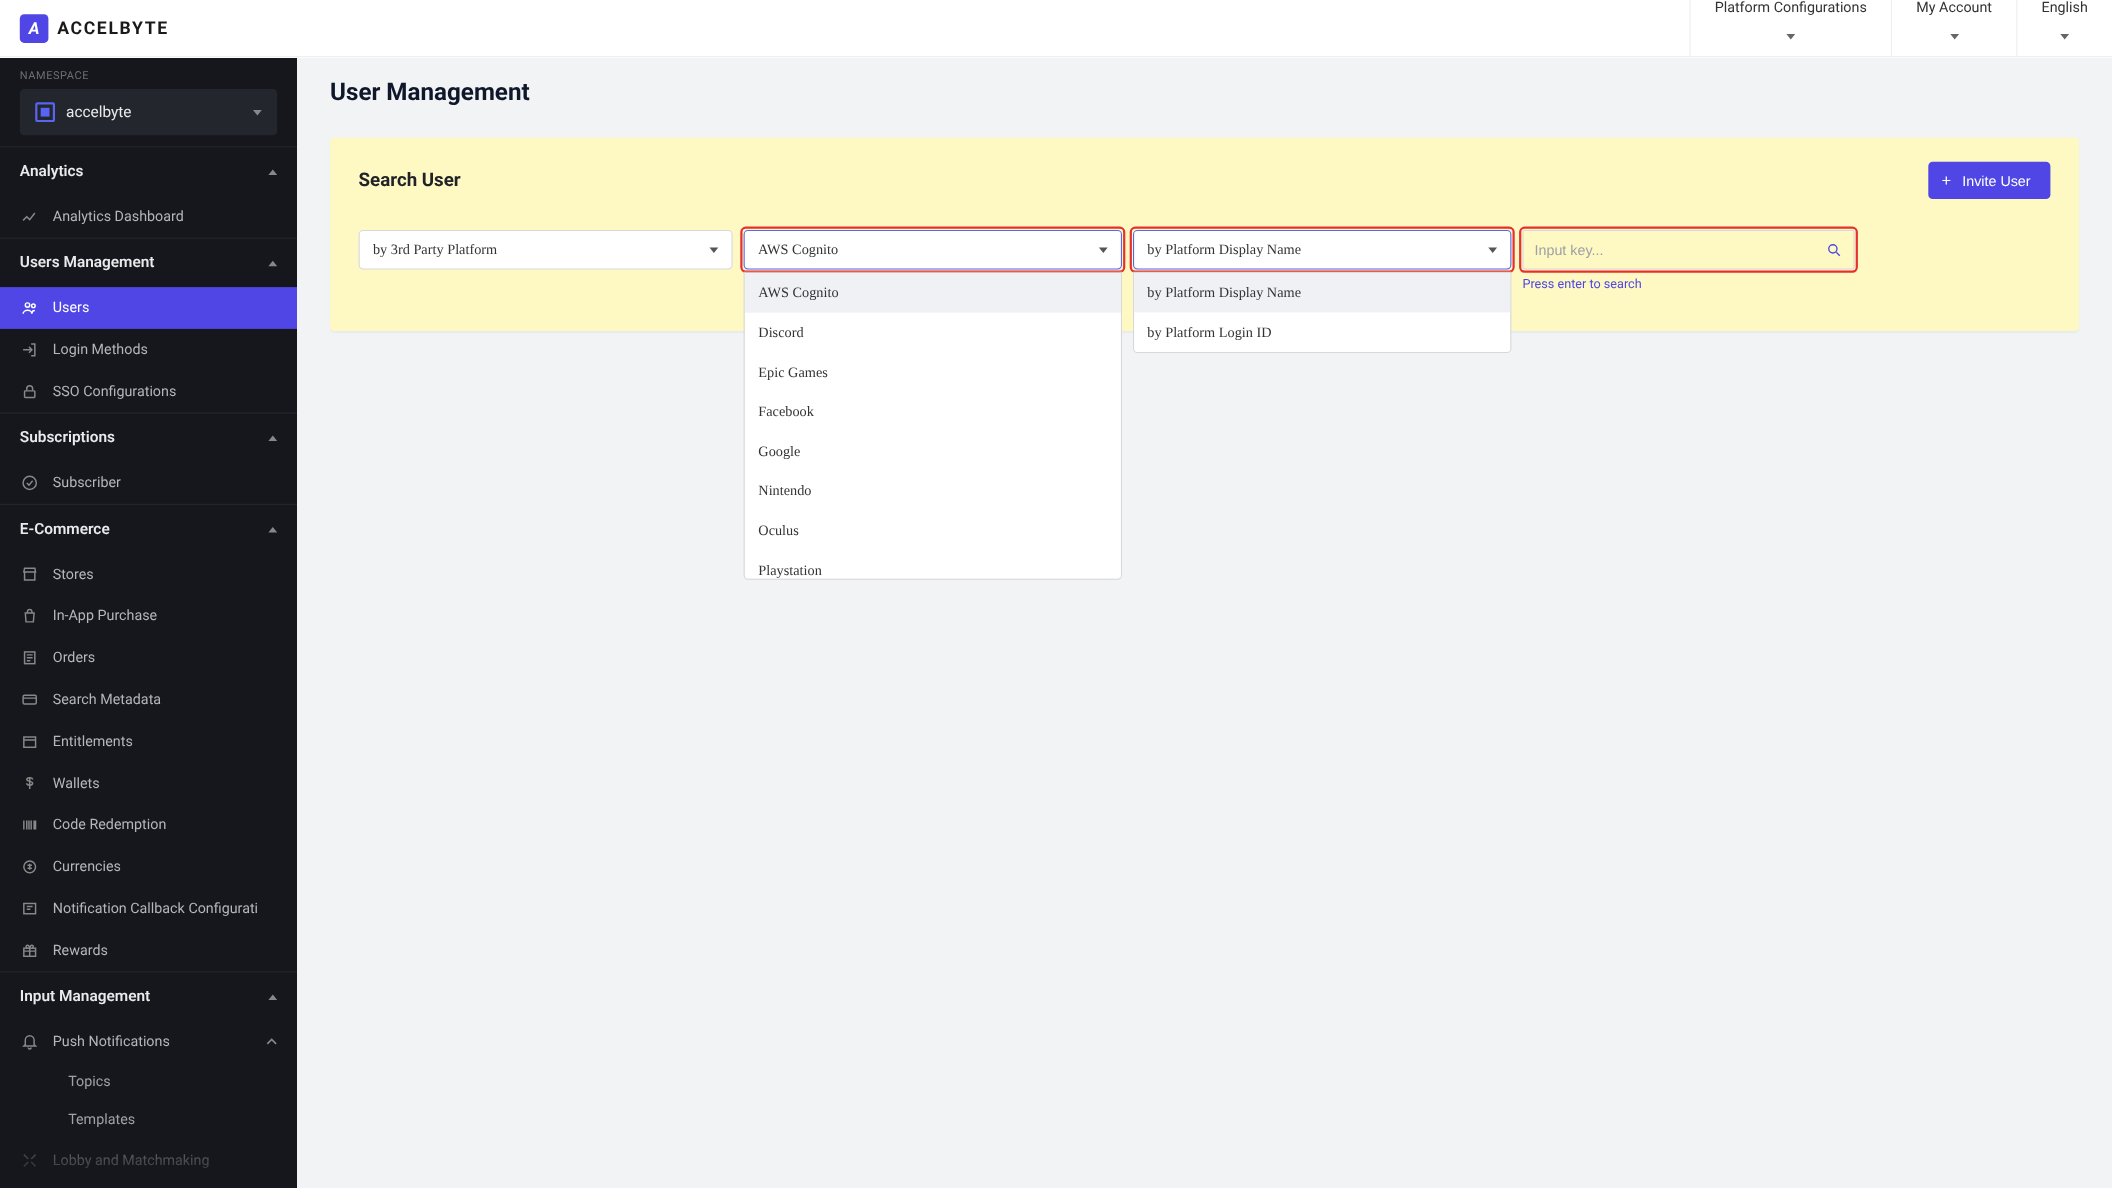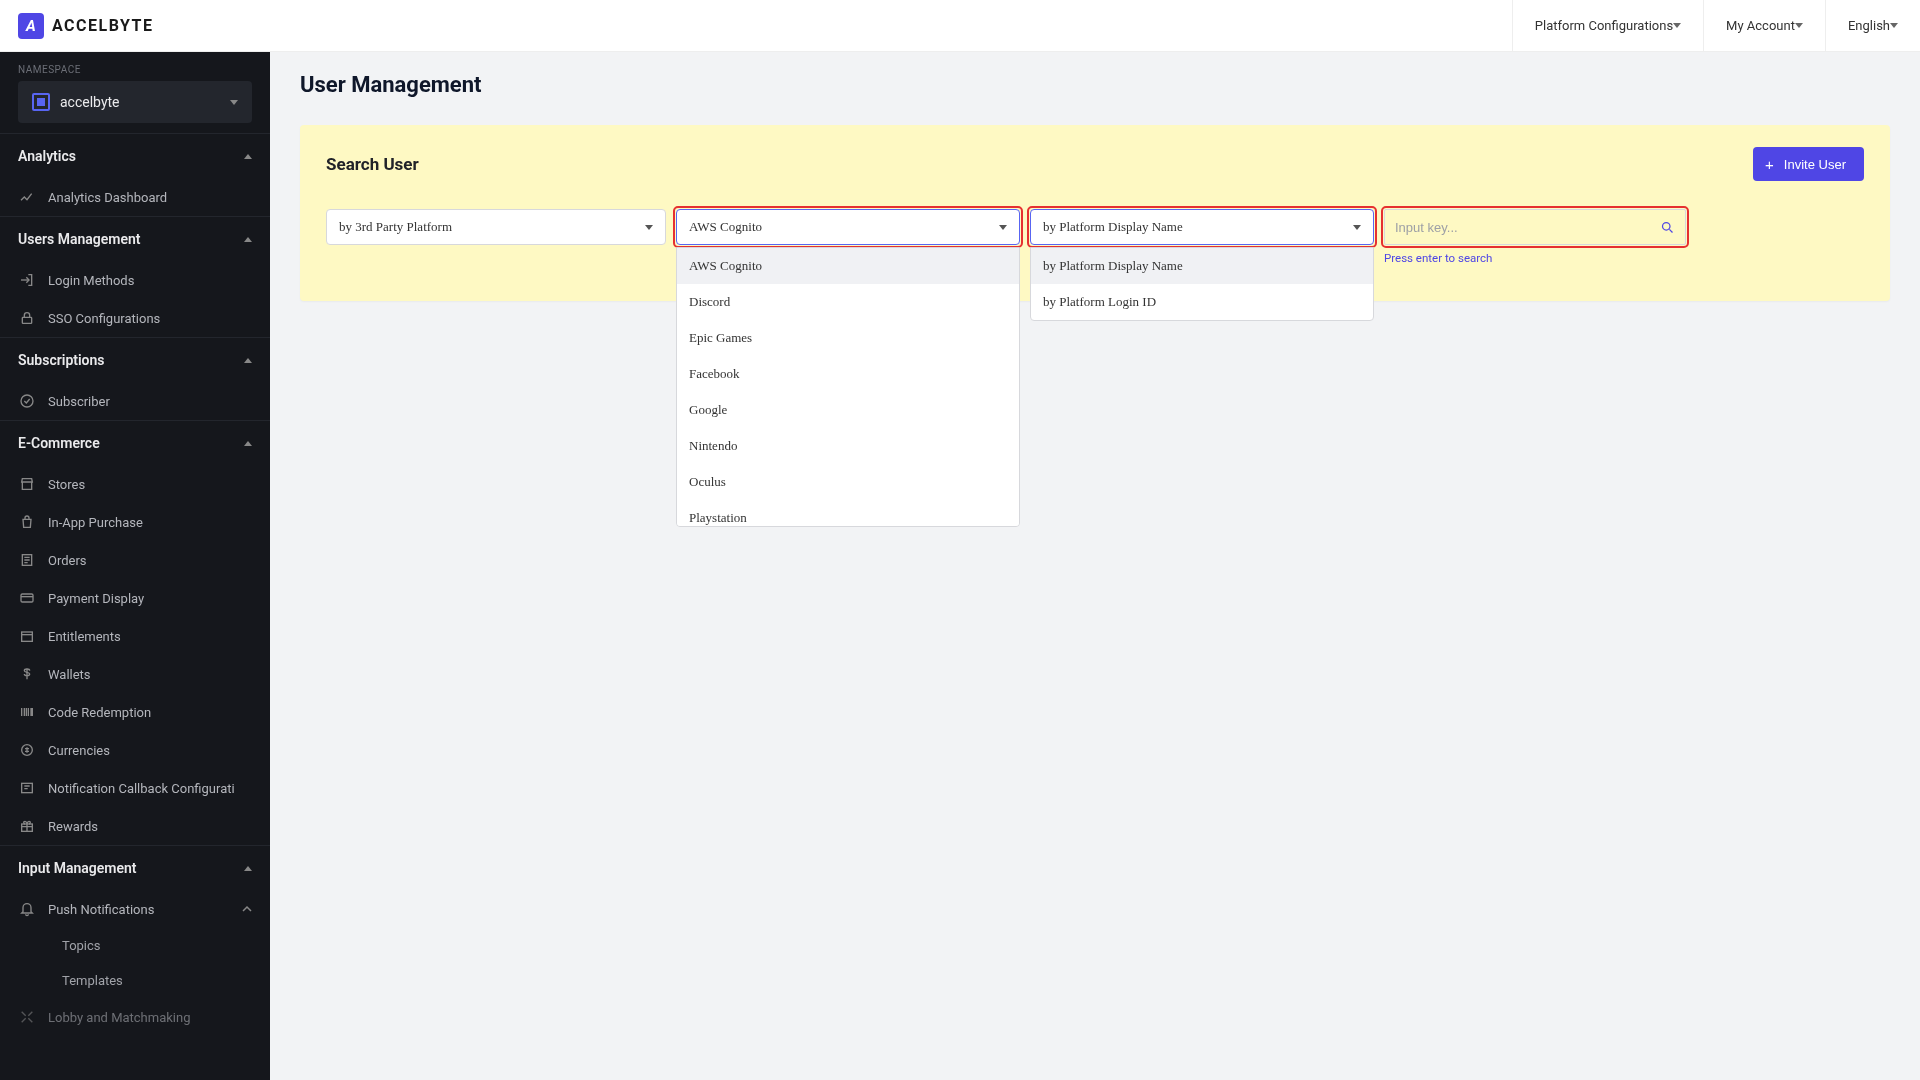--- a/index.html
+++ b/index.html
@@ -5,21 +5,21 @@
 * { margin: 0; padding: 0; box-sizing: border-box; }
 body { font-family: -apple-system, BlinkMacSystemFont, "Segoe UI", Roboto, sans-serif; font-size: 13px; color: #1a1a1a; background: #f2f3f5; overflow: hidden; }
 .app { display: flex; height: 100vh; width: 100vw; }
 
 
 .header { position: fixed; top: 0; left: 0; right: 0; height: 52px; background: #fff; display: flex; align-items: center; z-index: 10; border-bottom: 1px solid #eee; }
 .logo-area { width: 205px; height: 52px; display: flex; align-items: center; padding-left: 18px; gap: 8px; }
 .logo-mark { width: 26px; height: 26px; background: #4f46e5; border-radius: 4px; display: flex; align-items: center; justify-content: center; color: #fff; font-weight: 700; font-style: italic; font-size: 15px; }
 .logo-text { font-weight: 700; letter-spacing: 1.5px; font-size: 16px; color: #1a1a1a; }
 .header-right { margin-left: auto; display: flex; height: 100%; }
-.header-item { display: flex; align-items: center; gap: 0; padding: 0 22px; border-left: 1px solid #eee; font-size: 13px; color: #333; cursor: pointer; }
+.header-item { display: flex; align-items: center; gap: 16px; padding: 0 22px; border-left: 1px solid #eee; font-size: 13px; color: #333; cursor: pointer; flex-direction: column; }
 .chev-sm { width: 0; height: 0; border-left: 4px solid transparent; border-right: 4px solid transparent; border-top: 5px solid #666; }
 
 
 .sidebar { width: 270px; background: #15171c; color: #c7c9ce; height: 100vh; padding-top: 52px; overflow-y: auto; flex-shrink: 0; }
 .sidebar::-webkit-scrollbar { width: 6px; }
 .sidebar::-webkit-scrollbar-thumb { background: #333; }
 .ns-label { font-size: 10px; letter-spacing: 0.5px; color: #6b6e76; padding: 12px 18px 6px; }
 .ns-select { margin: 0 18px 10px; background: #23262d; border-radius: 4px; height: 42px; display: flex; align-items: center; padding: 0 14px; gap: 10px; cursor: pointer; }
 .ns-icon { width: 18px; height: 18px; border: 2px solid #5865f2; border-radius: 2px; display:flex; align-items:center; justify-content:center; }
 .ns-icon-inner { width:8px; height:8px; background:#5865f2; }
@@ -118,20 +118,31 @@
             <path d="M3 17l5-5 4 4 7-9"></path>
           </svg>
         </span>
       <span>Analytics Dashboard</span>
     </div>
 
     <div class="section-head">
       <span>Users Management</span>
       <span class="caret"></span>
     </div>
+    <div class="side-item active">
+      <span class="icn">
+          <svg width="16" height="16" viewBox="0 0 24 24" fill="none" stroke="currentColor" stroke-width="2">
+            <circle cx="9" cy="8" r="3"></circle>
+            <path d="M3 20c0-3 3-5 6-5s6 2 6 5"></path>
+            <circle cx="17" cy="9" r="2.5"></circle>
+            <path d="M15 19c0-2 2-3.5 4-3.5"></path>
+          </svg>
+        </span>
+      <span>Users</span>
+    </div>
     <div class="side-item">
       <span class="icn">
           <svg width="16" height="16" viewBox="0 0 24 24" fill="none" stroke="currentColor" stroke-width="2">
             <path d="M14 4h5v16h-5"></path>
             <path d="M3 12h12"></path>
             <path d="M11 8l4 4-4 4"></path>
           </svg>
         </span>
       <span>Login Methods</span>
     </div>
@@ -190,21 +201,21 @@
         </span>
       <span>Orders</span>
     </div>
     <div class="side-item">
       <span class="icn">
           <svg width="16" height="16" viewBox="0 0 24 24" fill="none" stroke="currentColor" stroke-width="2">
             <rect x="3" y="6" width="18" height="12" rx="2"></rect>
             <path d="M3 10h18"></path>
           </svg>
         </span>
-      <span>Payment Display</span>
+      <span>Search Metadata</span>
     </div>
     <div class="side-item">
       <span class="icn">
           <svg width="16" height="16" viewBox="0 0 24 24" fill="none" stroke="currentColor" stroke-width="2">
             <rect x="4" y="6" width="16" height="14"></rect>
             <path d="M4 10h16"></path>
           </svg>
         </span>
       <span>Entitlements</span>
     </div>

